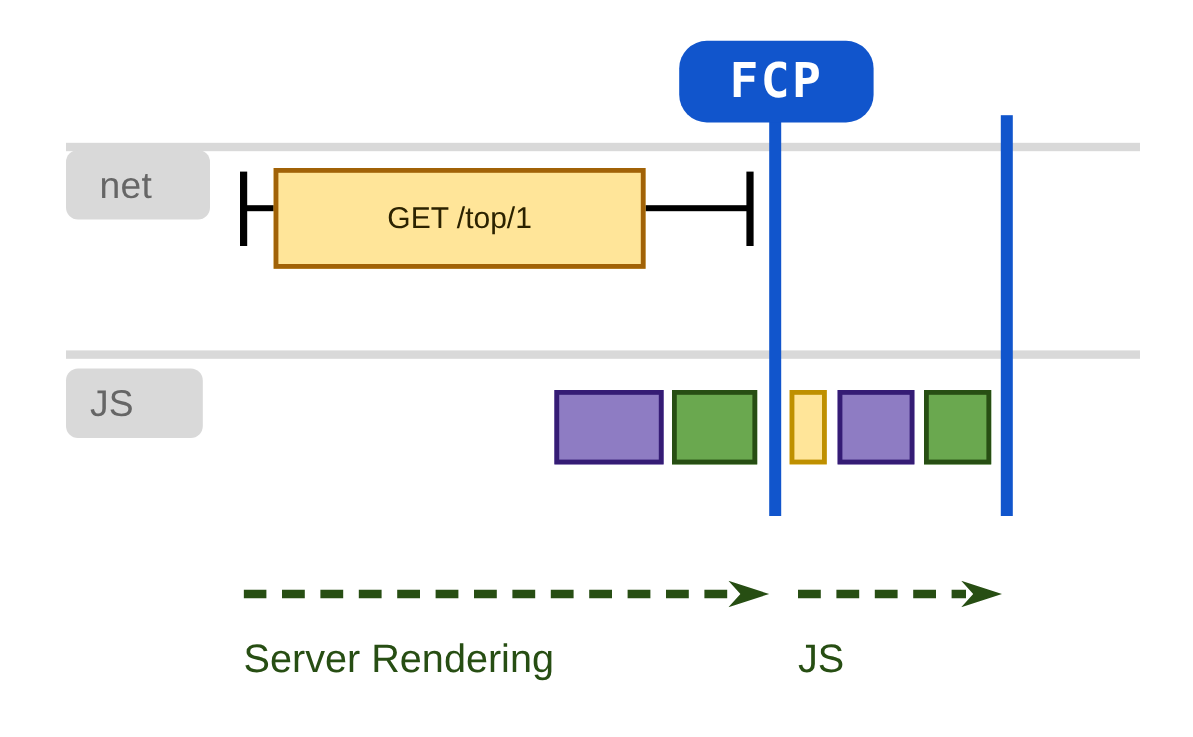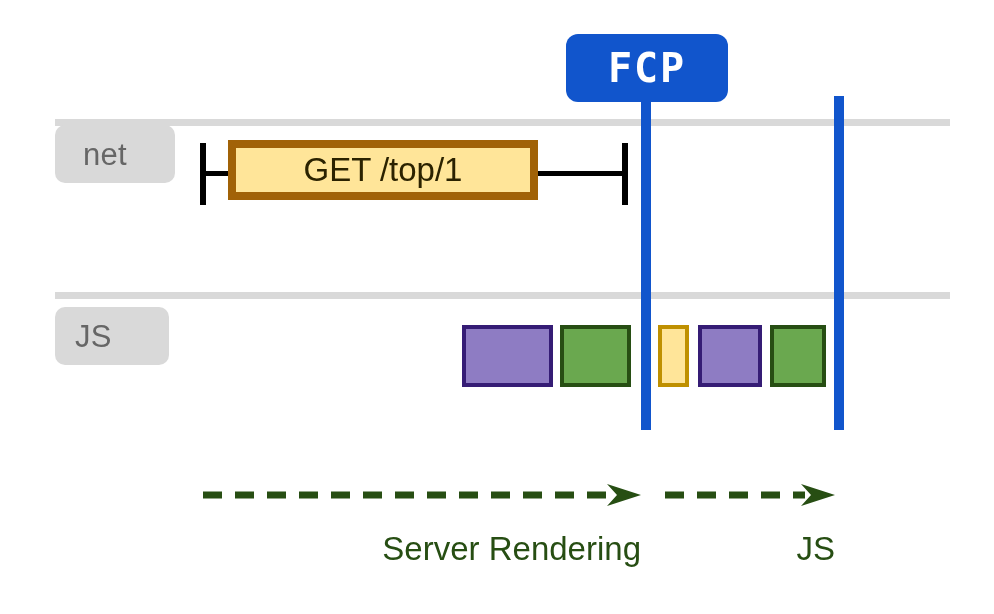--- a/index.html
+++ b/index.html
@@ -80,29 +80,29 @@
     top: 171px;
   }
   #net-whisker-left  { left: 204px; width: 28px; }
   #net-whisker-right { left: 534px; width: 92px; }
 
   #net-request-box {
     position: absolute;
     left: 228px;
     top: 140px;
     width: 310px;
-    height: 60px;
+    height: 84px;
     background: #ffe599;
-    border: 8px solid #a16207;
+    border: 4px solid #a16207;
     box-sizing: border-box;
     display: flex;
     align-items: center;
     justify-content: center;
     color: #2b2200;
-    font-size: 33px;
+    font-size: 25px;
     white-space: nowrap;
   }
 
   
   .js-block {
     position: absolute;
     top: 325px;
     height: 62px;
     box-sizing: border-box;
     border-width: 4px;
@@ -128,41 +128,41 @@
     border-radius: 12px;
     display: flex;
     align-items: center;
     justify-content: center;
     color: #ffffff;
     font-family: "DejaVu Sans Mono", monospace;
     font-size: 40px;
     font-weight: bold;
     letter-spacing: 2px;
   }
-  #fcp-marker-badge { left: 566px; width: 162px; }
+  #fcp-marker-badge { left: 566px; width: 162px; border-radius: 23px; }
   #tti-marker-badge { left: 758px; width: 162px; }
   #fcp-marker-line  { left: 641px; }
   #tti-marker-line  { left: 834px; }
 
   
   .phase-arrow {
     position: absolute;
     top: 484px;
     height: 22px;
   }
   #server-rendering-arrow { left: 203px; width: 438px; }
   #js-phase-arrow         { left: 665px; width: 170px; }
 
   .phase-caption {
     position: absolute;
     top: 530px;
     color: #274e13;
     font-size: 33px;
     white-space: nowrap;
-    text-align: right;
+    text-align: left;
   }
   #server-rendering-caption { left: 203px; width: 438px; }
   #js-phase-caption         { left: 665px; width: 170px; }
 </style>
 </head>
 <body>
 
 <div id="diagram">
 
   <div class="track-line" id="net-track-line"></div>

